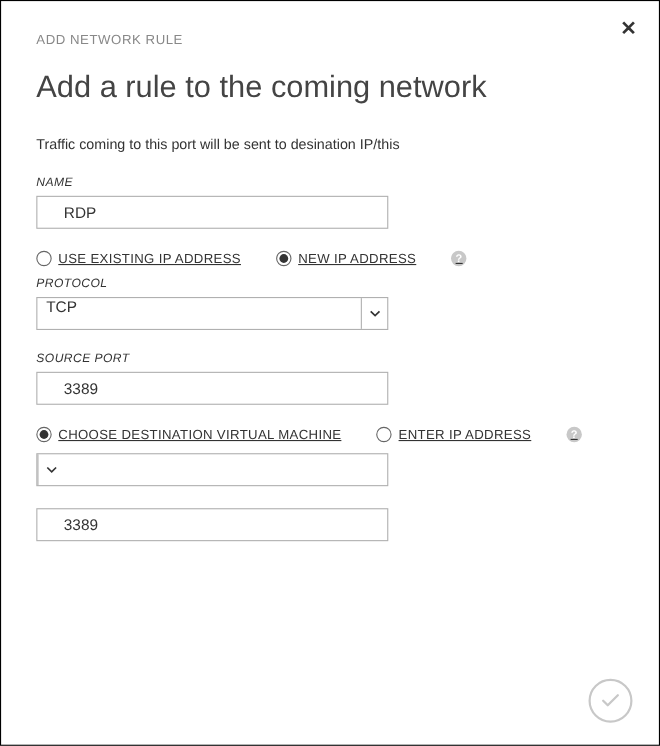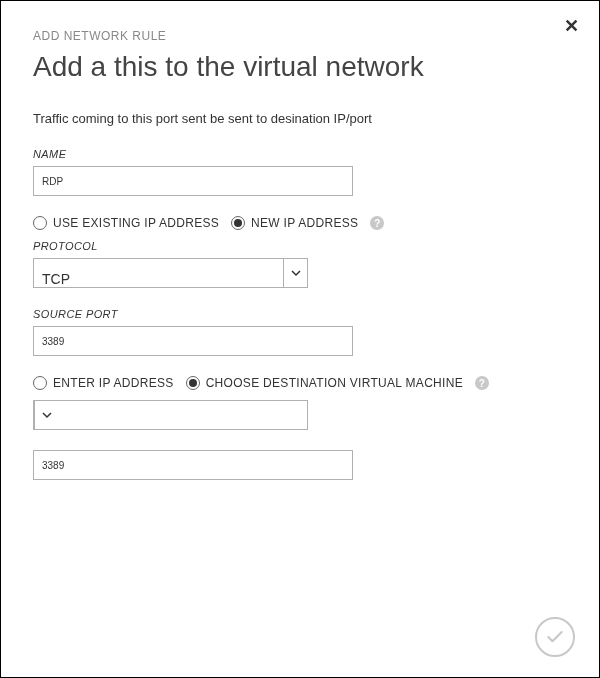--- a/index.html
+++ b/index.html
@@ -27,21 +27,21 @@
       color: #333;
       background: none;
       border: none;
       line-height: 1;
     }
     .breadcrumb {
       font-size: 12px;
       letter-spacing: 0.5px;
       color: #888;
       text-transform: uppercase;
-      margin-bottom: 8px;
+      margin-bottom: 20px;
     }
     .title {
       font-size: 28px;
       font-weight: 300;
       color: #444;
       margin-bottom: 28px;
     }
     .description {
       font-size: 13px;
       color: #333;
@@ -53,57 +53,58 @@
       color: #333;
       text-transform: uppercase;
       margin-bottom: 6px;
       display: block;
       font-style: italic;
     }
     .text-input {
       width: 320px;
       height: 30px;
       border: 1px solid #b0b0b0;
-      padding: 4px 8px;
-      font-size: 10px;
+      padding: 4px 24px;
+      font-size: 14px;
       color: #333;
       background: #fff;
     }
     .select-wrap {
-      width: 275px;
+      width: 320px;
       height: 30px;
       border: 1px solid #b0b0b0;
       background: #fff;
       position: relative;
       display: flex;
-      align-items: flex-end;
+      align-items: flex-start;
     }
     .select-value {
       flex: 1;
       padding: 0 8px;
       font-size: 14px;
       color: #333;
     }
     .select-arrow {
       width: 24px;
       height: 100%;
       border-left: 1px solid #b0b0b0;
       display: flex;
       align-items: center;
       justify-content: center;
     }
     .select-arrow svg { width: 10px; height: 10px; }
     .field-block { margin-bottom: 20px; }
     .radio-row {
       display: flex;
       align-items: flex-start;
-      gap: 12px;
+      gap: 32px;
       margin-bottom: 10px;
       font-size: 12px;
       letter-spacing: 0.3px;
+      text-decoration: underline;
     }
     .radio-item {
       display: flex;
       align-items: center;
       gap: 6px;
       cursor: pointer;
     }
     .radio {
       width: 14px;
       height: 14px;
@@ -157,22 +158,22 @@
 </head>
 <body>
 
 <div class="dialog">
 
   <button class="close-btn">
     <span>✕</span>
   </button>
 
   <div class="breadcrumb">ADD NETWORK RULE</div>
-  <h1 class="title">Add a this to the virtual network</h1>
-  <p class="description">Traffic coming to this port sent be sent to desination IP/port</p>
+  <h1 class="title">Add a rule to the coming network</h1>
+  <p class="description">Traffic coming to this port will be sent to desination IP/this</p>
 
   <div class="field-block">
     <label class="field-label">NAME</label>
     <input class="text-input" type="text" value="RDP" style="">
   </div>
 
   <div class="radio-row">
     <div class="radio-item">
       <span class="radio"></span>
       <span class="radio-label">USE EXISTING IP ADDRESS</span>
@@ -196,26 +197,26 @@
     </div>
   </div>
 
   <div class="field-block">
     <label class="field-label">SOURCE PORT</label>
     <input class="text-input" type="text" value="3389" style="">
   </div>
 
   <div class="radio-row">
     <div class="radio-item">
+      <span class="radio checked"></span>
+      <span class="radio-label">CHOOSE DESTINATION VIRTUAL MACHINE</span>
+    </div>
+    <div class="radio-item">
       <span class="radio"></span>
       <span class="radio-label">ENTER IP ADDRESS</span>
-    </div>
-    <div class="radio-item">
-      <span class="radio checked"></span>
-      <span class="radio-label">CHOOSE DESTINATION VIRTUAL MACHINE</span>
     </div>
     <span class="help-icon">?</span>
   </div>
 
   <div class="field-block">
     <div class="select-wrap">
       <span class="select-arrow">
         <svg viewBox="0 0 10 10">
             <path d="M1 3 L5 7 L9 3" fill="none" stroke="#333" stroke-width="1.5"></path>
           </svg>

